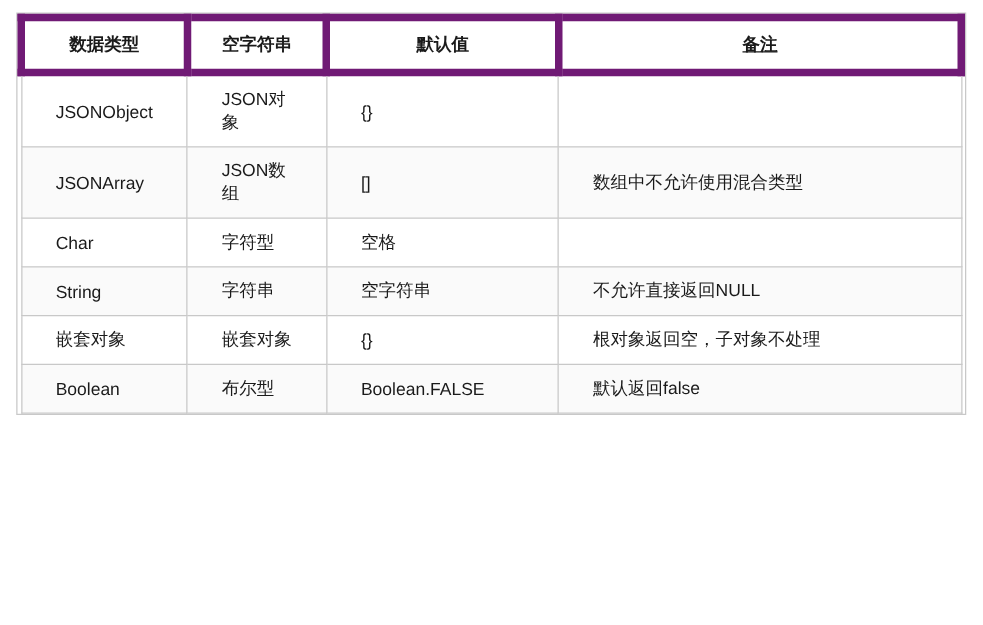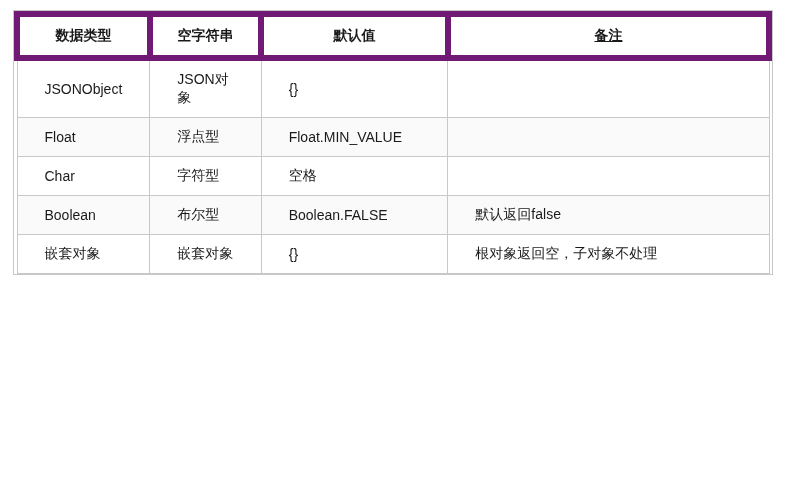--- a/index.html
+++ b/index.html
@@ -81,38 +81,44 @@
       </tr>
     </thead>
     <tbody id="table-body">
     <tr>
           <td>JSONObject</td>
           <td>JSON对象</td>
           <td>{}</td>
           <td></td>
         </tr>
         <tr>
-          <td>Float</td>
-          <td>浮点型</td>
-          <td>Float.MIN_VALUE</td>
-          <td></td>
+          <td>JSONArray</td>
+          <td>JSON数组</td>
+          <td>[]</td>
+          <td>数组中不允许使用混合类型</td>
         </tr>
         <tr>
           <td>Char</td>
           <td>字符型</td>
           <td>空格</td>
           <td></td>
         </tr>
         <tr>
-          <td>Boolean</td>
-          <td>布尔型</td>
-          <td>Boolean.FALSE</td>
-          <td>默认返回false</td>
+          <td>String</td>
+          <td>字符串</td>
+          <td>空字符串</td>
+          <td>不允许直接返回NULL</td>
         </tr>
         <tr>
           <td>嵌套对象</td>
           <td>嵌套对象</td>
           <td>{}</td>
           <td>根对象返回空，子对象不处理</td>
         </tr>
+        <tr>
+          <td>Boolean</td>
+          <td>布尔型</td>
+          <td>Boolean.FALSE</td>
+          <td>默认返回false</td>
+        </tr>
       </tbody>
   </table>
 </div>
 
 </body></html>

